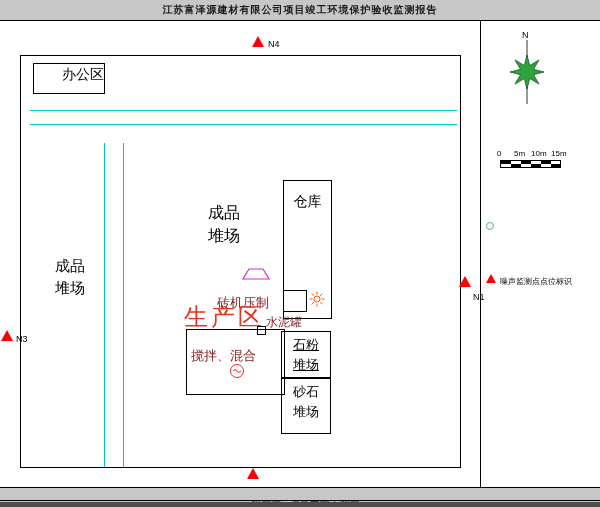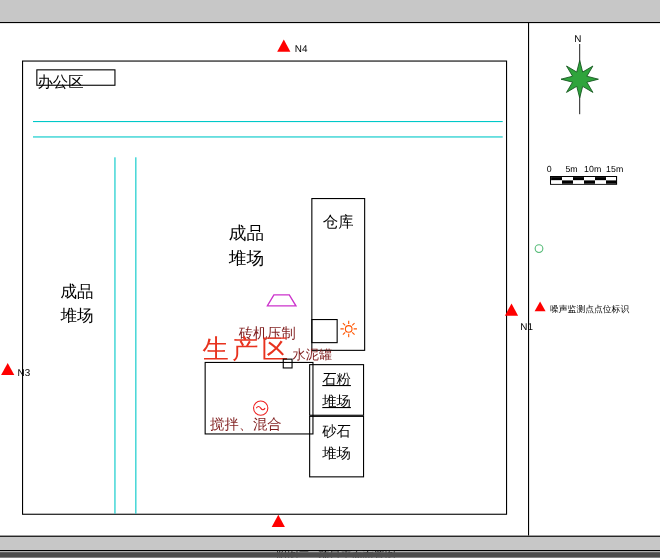--- a/index.html
+++ b/index.html
@@ -13,22 +13,22 @@
   .sheet { position:absolute; left:0; top:20px; width:600px; height:467px;
            background:#ffffff; border-top:1px solid #000; }
   .footer-strip { position:absolute; left:0; top:487px; width:600px; height:14px;
                   background:#c7c7c7; border-top:1px solid #000; border-bottom:1px solid #000;
                   text-align:center; font-size:10px; line-height:12px; color:#111; white-space:pre; }
   .bottom-edge { position:absolute; left:0; top:502px; width:600px; height:5px; background:#4d4d4d; }
 
   .plan-border { left:20px; top:55px; width:441px; height:413px; border:1px solid #000; }
   .divider { left:480px; top:20px; width:0; height:467px; border-left:1px solid #000; }
 
-  .office-box { left:33px; top:63px; width:72px; height:15px; border:1px solid #000;
-                text-align:left; font-size:14px; line-height:21px; color:#000; }
+  .office-box { left:33px; top:63px; width:72px; height:31px; border:1px solid #000;
+                text-align:right; font-size:14px; line-height:21px; color:#000; }
 
   .cyan-h { height:0; border-top:1px solid #00c8c8; }
   .cyan-v { width:0; border-left:1px solid #00c8c8; }
 
   .yard-text { text-align:center; color:#000; }
   .box { border:1px solid #000; background:transparent; }
   .wh-label { text-align:center; font-size:14px; padding-top:12px; color:#000; }
 
   .plain-label { color:#7f1d1d; white-space:nowrap; }
   .zone-label { color:#e8321e; font-size:24px; letter-spacing:3px; white-space:nowrap; }
@@ -48,20 +48,23 @@
                    border-radius:50%; background:transparent; }
   .legend-text { font-size:8px; color:#000; text-align:center; line-height:11px; }
   .legend-text-sm { font-size:8px; color:#000; white-space:nowrap; }
   .sq { border:1px solid #000; background:transparent; }
 </style>
 </head>
 <body>
 
 <div class="page">
 
+  <div class="title-strip">
+    <span>江苏富泽源建材有限公司项目竣工环境保护验收监测报告</span>
+  </div>
 
   <div class="sheet"></div>
 
   <div class="abs plan-border"></div>
 
   <div class="abs divider"></div>
 
   <div class="abs office-box">
     <span>办公区</span>
   </div>
@@ -109,21 +112,21 @@
   </div>
 
   <div class="abs plain-label" style="left:217px;top:294px;font-size:13px;">砖机压制</div>
 
   <div class="abs zone-label" style="left:184px;top:301px;">生产区</div>
 
   <div class="abs plain-label" style="left:266px;top:314px;font-size:12px;">水泥罐</div>
   <div class="abs sq" style="left:257px;top:326px;width:9px;height:9px;"></div>
 
   <div class="abs box" style="left:186px;top:329px;width:99px;height:66px;"></div>
-  <div class="abs plain-label" style="left:191px;top:347px;font-size:13px;margin-top:30px;">搅拌、混合</div>
+  <div class="abs plain-label" style="left:191px;top:347px;font-size:13px;">搅拌、混合</div>
   <div class="abs" style="left:229px;top:363px;width:16px;height:16px;">
     <svg width="16" height="16" viewBox="0 0 16 16">
       <circle cx="8" cy="8" r="6.5" fill="none" stroke="#ee2222" stroke-width="1"></circle>
       <path d="M4,8 Q6,5 8,8 Q10,11 12,8" fill="none" stroke="#ee2222" stroke-width="1"></path>
     </svg>
   </div>
 
   <div class="abs box" style="left:281px;top:331px;width:50px;height:47px;">
     <div class="yard-text" style="font-size:13px;line-height:20px;padding-top:3px;text-decoration:underline;">
       <div>石粉</div>

